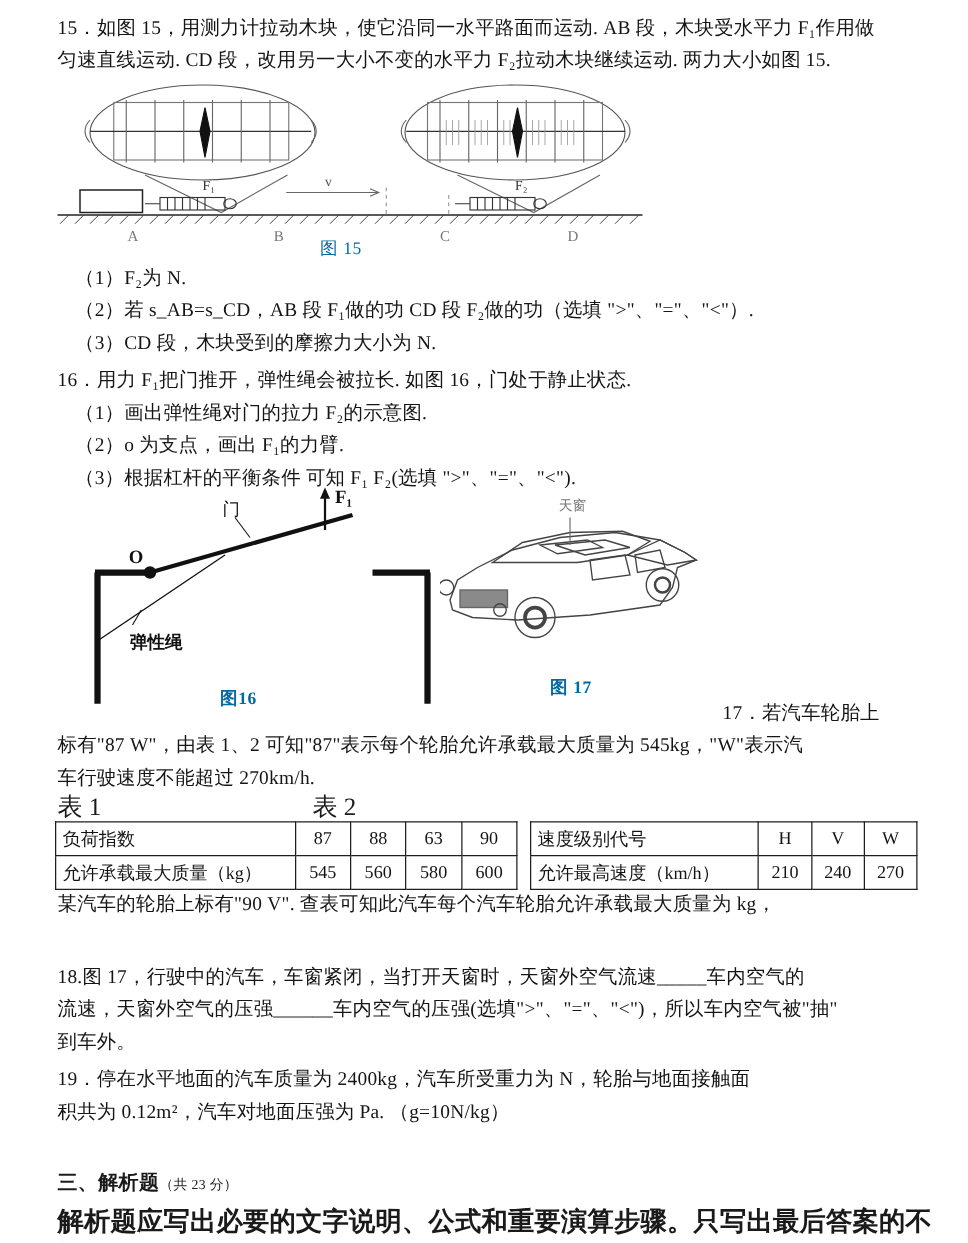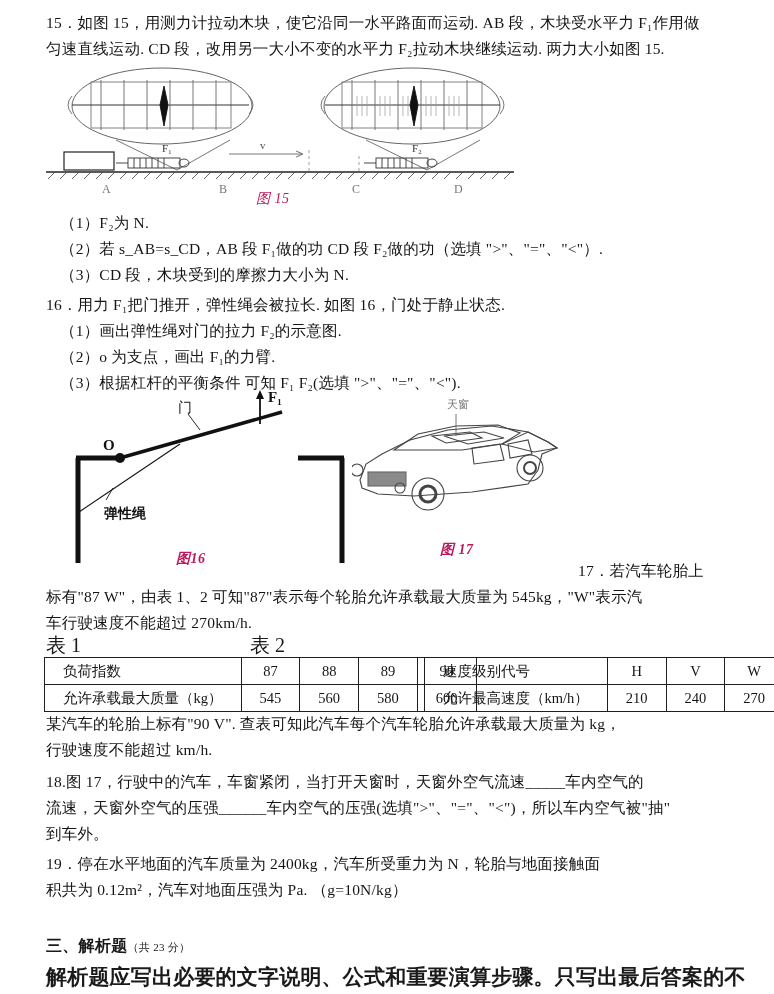--- a/index.html
+++ b/index.html
@@ -28,35 +28,34 @@
     line-height: 26px;
     letter-spacing: 0.2px;
     color: #151515;
   }
 
   
   .fig15 { position: absolute; }
   .fig-cap {
     position: absolute;
     font-size: 14px;
-    color: #be185d;
+    color: #0369a1;
     letter-spacing: 0.5px;
-    font-style: italic;
   }
 
   
   table.q17 {
     position: absolute;
     border-collapse: collapse;
     font-size: 14.5px;
     color: #141414;
   }
   table.q17 td {
     border: 1px solid #1f1f1f;
-    padding: 2px 18px;
+    padding: 2px 5px;
     height: 22px;
     white-space: nowrap;
     margin-left: 33px;
   }
   table.q17 td.lbl { text-align: left; }
   table.q17 td.val { text-align: center; }
   .tbl-title {
     position: absolute;
     font-size: 20px;
   }
@@ -317,21 +316,21 @@
 
   <div class="tbl-title" style="left:46px; top:632px;">表 1</div>
   <div class="tbl-title" style="left:250px; top:632px;">表 2</div>
 
   <table class="q17" style="left:44px; top:657px; width:370px;">
     <tbody>
       <tr>
         <td class="lbl" style="width:198px;">负荷指数</td>
         <td class="val" style="width:43px;">87</td>
         <td class="val" style="width:43px;">88</td>
-        <td class="val" style="width:43px;">89</td>
+        <td class="val" style="width:43px;">63</td>
         <td class="val" style="width:43px;">90</td>
       </tr>
       <tr>
         <td class="lbl">允许承载最大质量（kg）</td>
         <td class="val">545</td>
         <td class="val">560</td>
         <td class="val">580</td>
         <td class="val">600</td>
       </tr>
     </tbody>
@@ -348,21 +347,20 @@
       <tr>
         <td class="lbl">允许最高速度（km/h）</td>
         <td class="val">210</td>
         <td class="val">240</td>
         <td class="val">270</td>
       </tr>
     </tbody>
   </table>
 
   <div class="para" style="left:46px; top:711px; width:720px;">某汽车的轮胎上标有"90 V". 查表可知此汽车每个汽车轮胎允许承载最大质量为          kg，</div>
-  <div class="para" style="left:46px; top:737px; width:720px;">行驶速度不能超过                 km/h.</div>
 
   <div class="para" style="left:46px; top:769px; width:720px;">18.图 17，行驶中的汽车，车窗紧闭，当打开天窗时，天窗外空气流速_____车内空气的</div>
   <div class="para" style="left:46px; top:795px; width:725px;">流速，天窗外空气的压强______车内空气的压强(选填"&gt;"、"="、"&lt;")，所以车内空气被"抽"</div>
   <div class="para" style="left:46px; top:821px; width:720px;">到车外。</div>
 
   <div class="para" style="left:46px; top:851px; width:725px;">19．停在水平地面的汽车质量为 2400kg，汽车所受重力为              N，轮胎与地面接触面</div>
   <div class="para" style="left:46px; top:877px; width:720px;">积共为 0.12m²，汽车对地面压强为           Pa.     （g=10N/kg）</div>
 
   <div class="sec-head" style="left:46px; top:936px;">
     <span>三、解析题</span><span class="thin">（共 23 分）</span>

